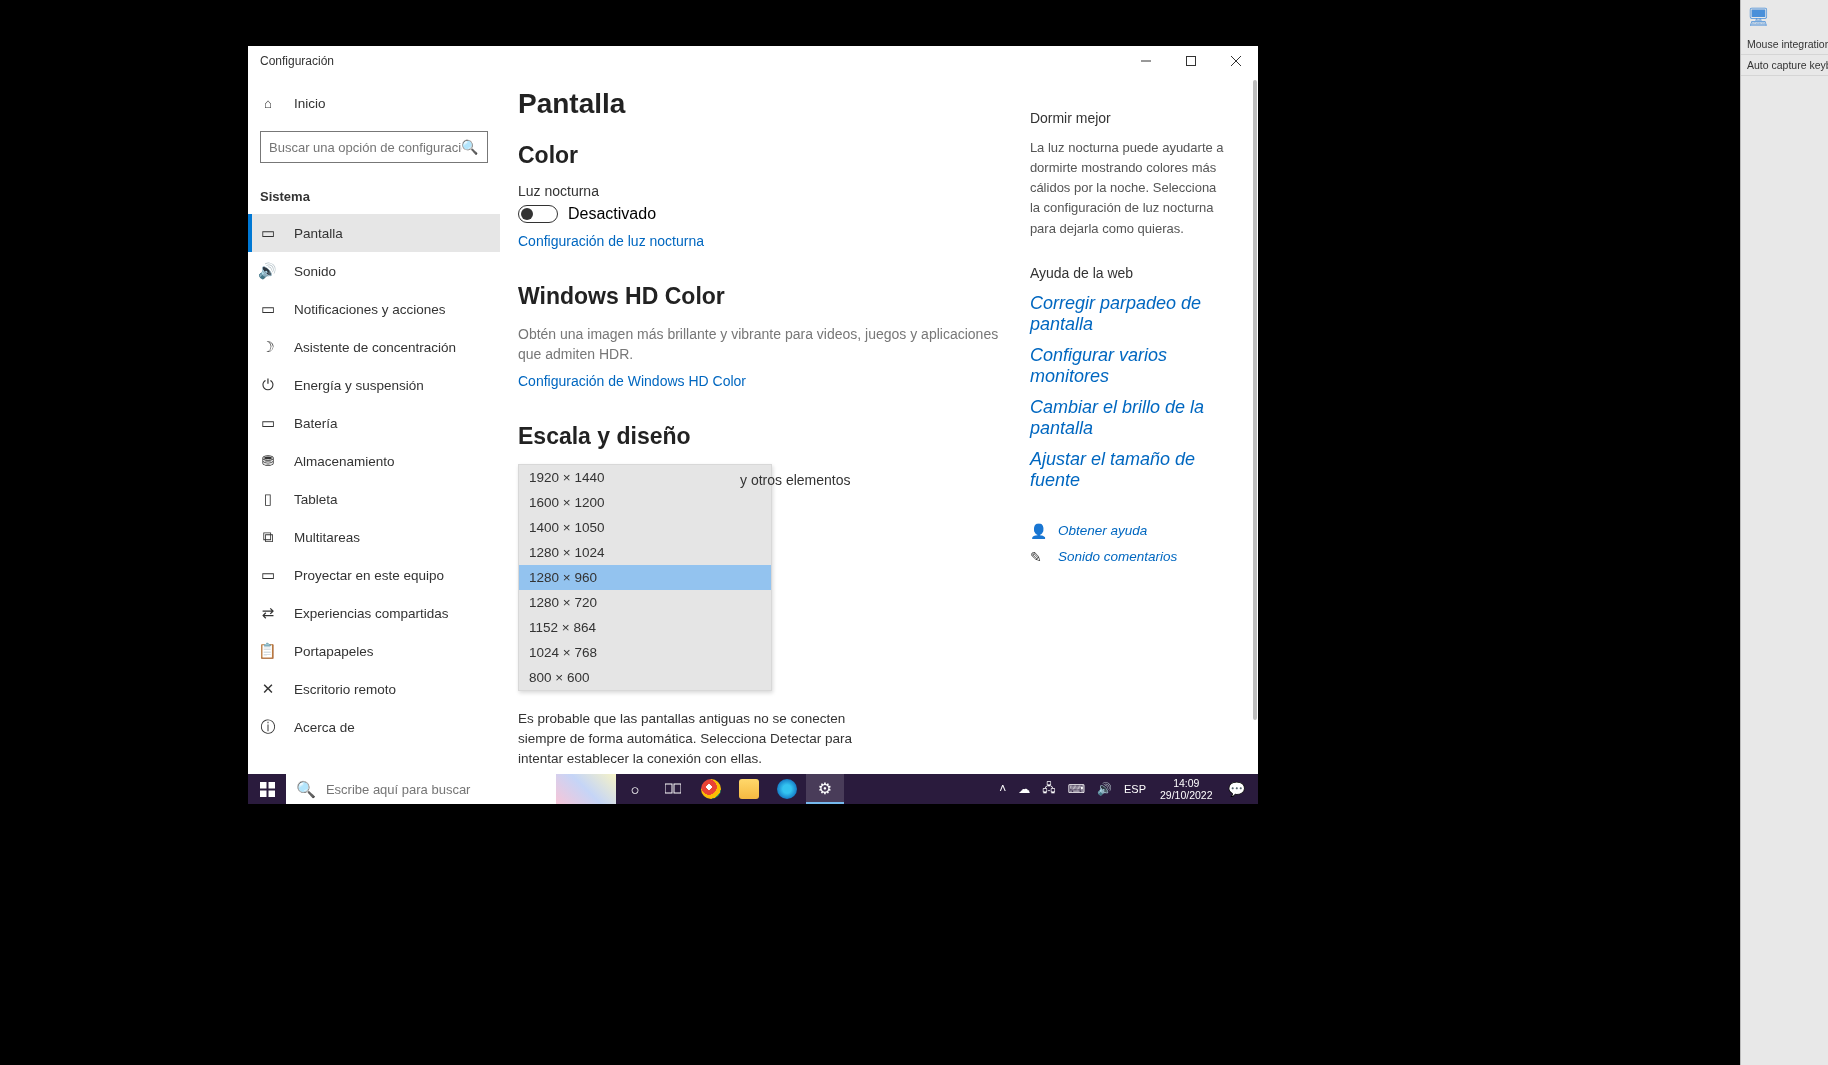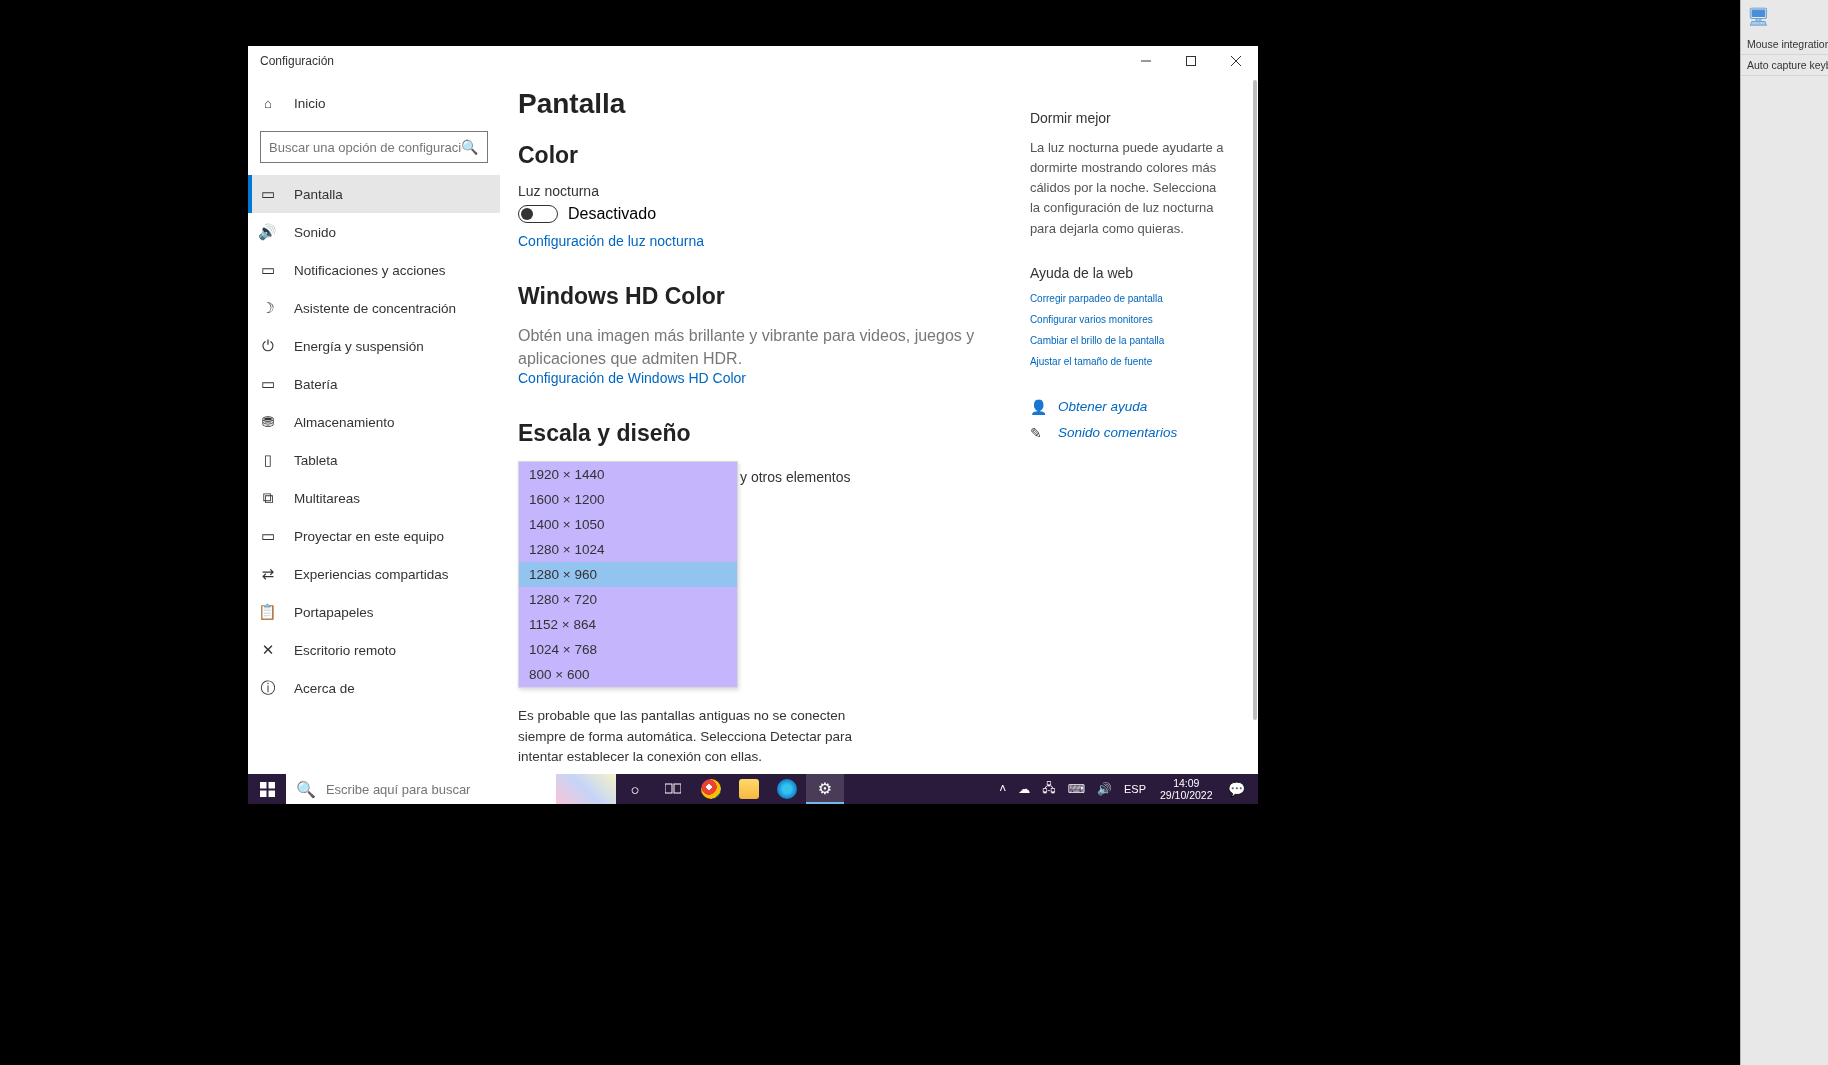--- a/index.html
+++ b/index.html
@@ -32,35 +32,35 @@
   .main { flex: 1; display: flex; padding: 12px 28px 0 18px; overflow: hidden; position: relative; }
   .main-left { width: 512px; }
   .main-right { width: 210px; margin-left: 24px; padding-top: 22px; }
   h1 { font-size: 28px; font-weight: 600; color: #222; margin-bottom: 22px; }
   h2 { font-size: 23px; font-weight: 600; color: #222; margin-bottom: 14px; }
   .sub { font-size: 14px; color: #333; margin-bottom: 6px; }
   .toggle-row { display: flex; align-items: center; gap: 10px; margin-bottom: 10px; }
   .toggle { width: 40px; height: 18px; border: 1px solid #333; border-radius: 9px; position: relative; background: #fff; }
   .toggle::after { content: ""; position: absolute; left: 2px; top: 2px; width: 12px; height: 12px; background: #333; border-radius: 50%; }
   .link { color: #0067c0; font-size: 14px; margin-bottom: 20px; display: block; }
-  .desc { font-size: 16px; color: #777; line-height: 1.45; }
+  .desc { font-size: 14px; color: #777; line-height: 1.45; margin-bottom: 8px; }
   .section-gap { height: 14px; }
 
   .dropdown-open { position: relative; }
   .behind-text { font-size: 14px; color: #333; position: absolute; top: 8px; left: 222px; }
-  .options-list { width: 220px; background: #c4b5fd; border: 1px solid #d8d8d8; box-shadow: 1px 2px 4px rgba(0,0,0,0.15); margin-top: 6px; }
+  .options-list { width: 254px; background: #e5e5e5; border: 1px solid #d8d8d8; box-shadow: 1px 2px 4px rgba(0,0,0,0.15); margin-top: 6px; }
   .option { font-size: 13.5px; color: #333; padding: 4px 10px; height: 25px; display: flex; align-items: center; }
   .option.selected { background: #93c3ef; }
 
   .detect-note { font-size: 13.5px; color: #333; line-height: 1.5; margin-top: 18px; margin-bottom: 10px; width: 360px; }
   .detect-btn { background: #ccc; border: 1px solid #bbb; padding: 6px 16px; font-size: 13.5px; color: #222; }
 
   .right-h { font-size: 14px; font-weight: 400; color: #333; margin-bottom: 12px; }
   .right-desc { font-size: 13px; color: #555; line-height: 1.55; margin-bottom: 26px; }
-  .right-link { color: #0067c0; font-size: 10px; display: block; margin-bottom: 10px; }
+  .right-link { color: #0067c0; font-size: 18px; display: block; margin-bottom: 10px; font-style: italic; }
   .help-row { display: flex; align-items: center; gap: 12px; margin-bottom: 10px; }
   .help-row .hicn { color: #333; font-size: 14px; width: 16px; }
   .help-row a { color: #0067c0; font-size: 13.5px; text-decoration: none; font-style: italic; }
 
   .scrollbar-track { position: absolute; right: 0; top: 30px; width: 6px; height: calc(100% - 30px); background: transparent; }
   .scrollbar-thumb { width: 4px; background: #bdbdbd; height: 640px; margin-left: 1px; margin-top: 4px; border-radius: 2px; }
 
   .taskbar { position: absolute; left: 248px; top: 774px; width: 1010px; height: 30px; background: #2a1b3d; display: flex; align-items: center; }
   .start-btn { width: 38px; height: 30px; display: flex; align-items: center; justify-content: center; color: #fff; }
   .search-tb { flex: 0 0 270px; height: 30px; background: #fff; display: flex; align-items: center; padding: 0 10px; gap: 10px; }
@@ -118,20 +118,21 @@
 
     <div class="sidebar">
       <div class="home-row">
         <span class="icn">⌂</span>
         <span>Inicio</span>
       </div>
       <div class="search-box">
         <input type="text" placeholder="Buscar una opción de configuración" style="">
         <span class="sicon">🔍</span>
       </div>
+      <div class="section-label">Sistema</div>
 
       <div class="nav-item active">
         <span class="icn">▭</span>
         <span>Pantalla</span>
       </div>
       <div class="nav-item">
         <span class="icn">🔊</span>
         <span>Sonido</span>
       </div>
       <div class="nav-item">

